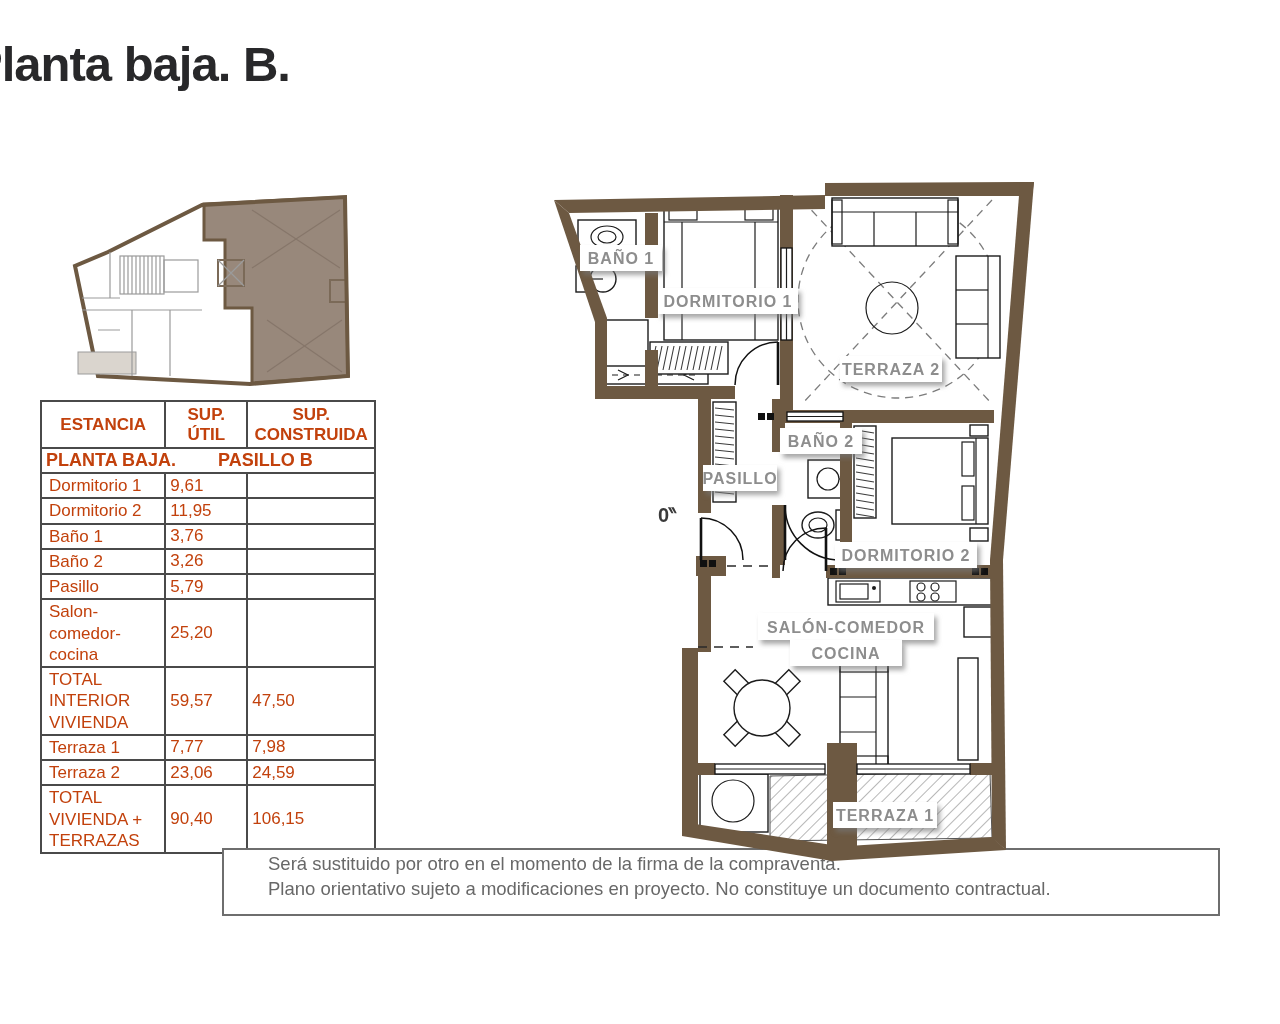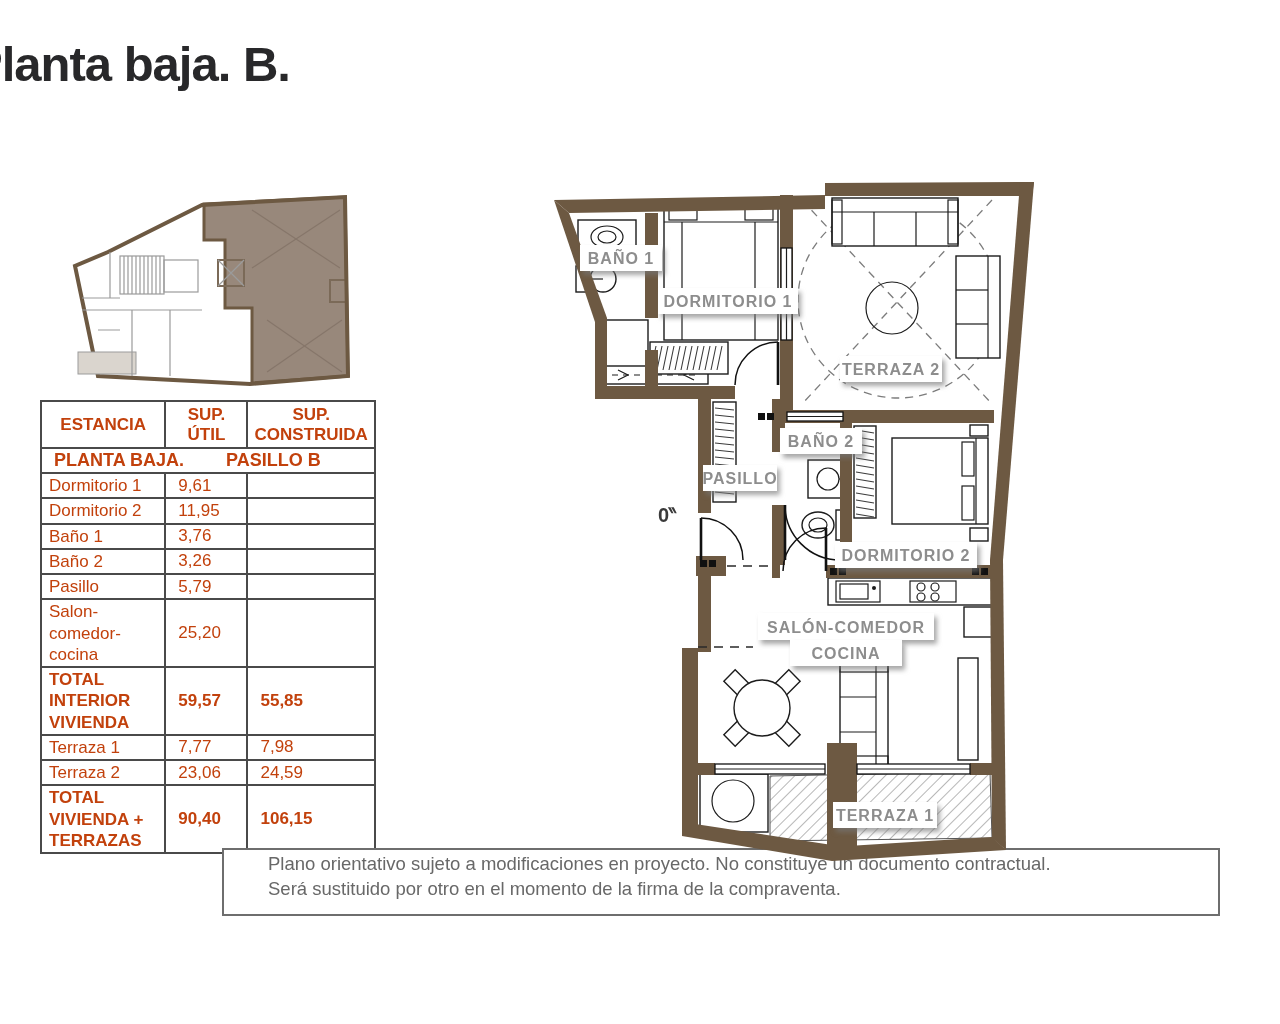--- a/index.html
+++ b/index.html
@@ -10,25 +10,25 @@
   #title-clip{position:absolute;left:0;top:36px;width:360px;height:80px;overflow:hidden;}
   #title-clip h1{margin:0 0 0 -30px;font-size:49px;font-weight:bold;letter-spacing:-1px;
                  color:#28282a;white-space:nowrap;}
 
   
   #keyplan{position:absolute;left:62px;top:180px;}
 
   
   #areas{position:absolute;left:40px;top:400px;width:336px;border-collapse:collapse;
          font-size:17px;color:#c2410c;}
-  #areas td,#areas th{border:2px solid #4a4a4a;padding:1px 12px;vertical-align:middle;}
+  #areas td,#areas th{border:2px solid #4a4a4a;padding:1px 4px;vertical-align:middle;}
   #areas th{font-weight:bold;text-align:center;white-space:pre-line;line-height:1.15;padding:3px 2px;}
   #areas td.lbl{text-align:left;padding-left:7px;white-space:pre-line;line-height:1.25;}
   #areas td.num{text-align:left;}
-  #areas tr.bold td{font-weight:bold;}
+  #areas tr.bold td{font-weight:normal;}
   #areas tr.std td{height:21px;}
   #areas td.section{font-weight:bold;font-size:18px;}
   #areas .secwrap{display:flex;gap:42px;align-items:center;}
 
   
   #plan{position:absolute;left:540px;top:170px;z-index:2;}
   .wall{fill:#6d5942;stroke:none;}
   .furn{fill:#ffffff;stroke:#1c1c1c;stroke-width:1.4;}
   .thin{fill:none;stroke:#1c1c1c;stroke-width:1.2;}
   .hatch{fill:none;stroke:#3c3c3c;stroke-width:1.1;}
@@ -137,21 +137,21 @@
 comedor-
 cocina</td>
       <td class="num">25,20</td>
       <td class="num"></td>
     </tr>
     <tr class="bold">
       <td class="lbl">TOTAL
 INTERIOR
 VIVIENDA</td>
       <td class="num">59,57</td>
-      <td class="num">55,85</td>
+      <td class="num">47,50</td>
     </tr>
     <tr class="std">
       <td class="lbl">Terraza 1</td>
       <td class="num">7,77</td>
       <td class="num">7,98</td>
     </tr>
     <tr class="std">
       <td class="lbl">Terraza 2</td>
       <td class="num">23,06</td>
       <td class="num">24,59</td>
@@ -392,17 +392,17 @@
       <rect x="250" y="470" width="112" height="26"></rect>
       <text x="306" y="489">COCINA</text>
     </g>
     <g class="rlabel">
       <rect x="293" y="632" width="104" height="26"></rect>
       <text x="345" y="651">TERRAZA 1</text>
     </g>
   </svg>
 
   <div id="disclaimer">
+    <div class="txt">Será sustituido por otro en el momento de la firma de la compraventa.</div>
     <div class="txt">Plano orientativo sujeto a modificaciones en proyecto. No constituye un documento contractual.</div>
-    <div class="txt">Será sustituido por otro en el momento de la firma de la compraventa.</div>
   </div>
 
 </div>
 
 </body></html>

